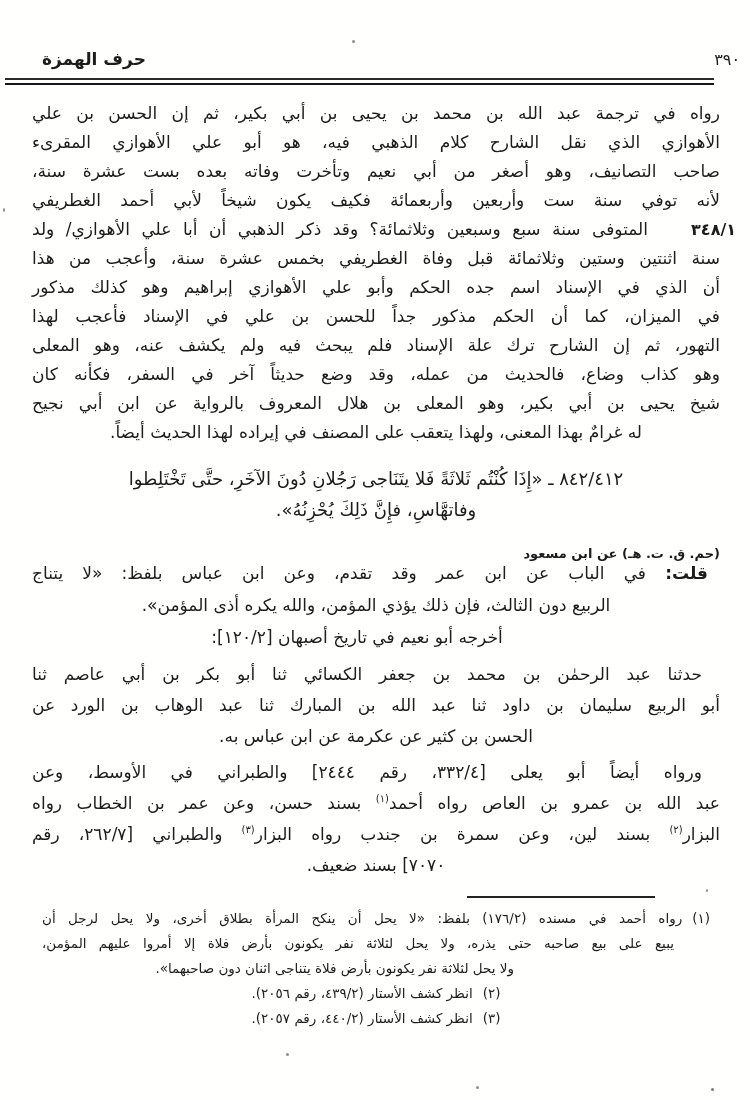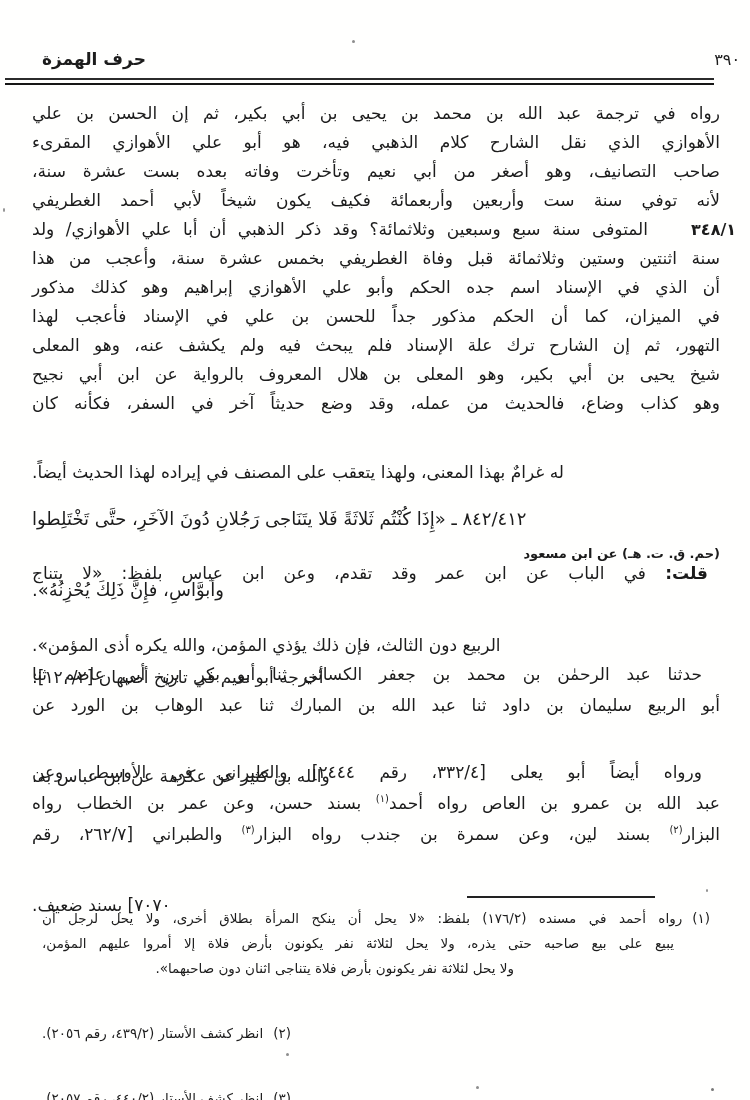--- a/index.html
+++ b/index.html
@@ -16,21 +16,21 @@
   
   .header{position:absolute;top:49px;left:42px;right:10px;display:flex;justify-content:space-between;align-items:flex-end;}
   .page-num{font-size:16px;font-weight:normal;letter-spacing:1px;}
   .section-title{font-size:17px;font-weight:bold;}
   .rule{position:absolute;top:78px;left:5px;right:36px;height:3px;
         border-top:2px solid #2b2b2b;border-bottom:2px solid #161616;}
   
   .block{position:absolute;left:32px;right:30px;}
   .bl{line-height:29px;font-size:17px;}
   .jl{text-align:justify;text-align-last:justify;}
-  .sl{text-align:left;margin-top:40px;}           
+  .sl{text-align:center;}           
   .rel{position:relative;}
   .margin-ref{
     position:absolute;right:-16px;top:0;
     font-size:16px;font-weight:bold;letter-spacing:1px;
     white-space:nowrap;
   }
   .l5-text{display:block;padding-right:72px;}
   .para1{top:99px;}
   .hadith{top:463px;font-weight:normal;}
   .hadith .bl{line-height:31px;font-size:18px;}
@@ -81,45 +81,45 @@
     <div class="bl jl">صاحب التصانيف، وهو أصغر من أبي نعيم وتأخرت وفاته بعده بست عشرة سنة،</div>
     <div class="bl jl">لأنه توفي سنة ست وأربعين وأربعمائة فكيف يكون شيخاً لأبي أحمد الغطريفي</div>
     <div class="bl rel">
         <span class="margin-ref">٣٤٨/١</span>
         <span class="l5-text jl">المتوفى سنة سبع وسبعين وثلاثمائة؟ وقد ذكر الذهبي أن أبا علي الأهوازي/ ولد</span>
       </div>
     <div class="bl jl">سنة اثنتين وستين وثلاثمائة قبل وفاة الغطريفي بخمس عشرة سنة، وأعجب من هذا</div>
     <div class="bl jl">أن الذي في الإسناد اسم جده الحكم وأبو علي الأهوازي إبراهيم وهو كذلك مذكور</div>
     <div class="bl jl">في الميزان، كما أن الحكم مذكور جداً للحسن بن علي في الإسناد فأعجب لهذا</div>
     <div class="bl jl">التهور، ثم إن الشارح ترك علة الإسناد فلم يبحث فيه ولم يكشف عنه، وهو المعلى</div>
+    <div class="bl jl">وهو كذاب وضاع، فالحديث من عمله، وقد وضع حديثاً آخر في السفر، فكأنه كان</div>
     <div class="bl jl">شيخ يحيى بن أبي بكير، وهو المعلى بن هلال المعروف بالرواية عن ابن أبي نجيح</div>
-    <div class="bl jl">وهو كذاب وضاع، فالحديث من عمله، وقد وضع حديثاً آخر في السفر، فكأنه كان</div>
     <div class="bl sl">له غرامٌ بهذا المعنى، ولهذا يتعقب على المصنف في إيراده لهذا الحديث أيضاً.</div>
   </div>
 
   <div class="block hadith">
     <div class="bl sl"><span>٨٤٢/٤١٢</span><span> ـ «إِذَا كُنْتُم ثَلاثَةً فَلا يتَنَاجى رَجُلانِ دُونَ الآخَرِ، حتَّى تَخْتَلِطوا</span></div>
-    <div class="bl sl">وأبوَّاسِ، فإِنَّ ذَلِكَ يُحْزِنُهُ».</div>
+    <div class="bl sl">وفاتهَّاسِ، فإِنَّ ذَلِكَ يُحْزِنُهُ».</div>
   </div>
 
   <div class="block attr">(حم. ق. ت. هـ) عن ابن مسعود</div>
 
   <div class="block qultu">
     <div class="bl jl ind12"><span class="qlabel">قلت:</span><span> في الباب عن ابن عمر وقد تقدم، وعن ابن عباس بلفظ: «لا يتناج</span></div>
     <div class="bl sl">الربيع دون الثالث، فإن ذلك يؤذي المؤمن، والله يكره أذى المؤمن».</div>
   </div>
 
   <div class="block takhrij">
     <div class="bl sl ind38">أخرجه أبو نعيم في تاريخ أصبهان [١٢٠/٢]:</div>
   </div>
 
   <div class="block isnad">
     <div class="bl jl ind18">حدثنا عبد الرحمٰن بن محمد بن جعفر الكسائي ثنا أبو بكر بن أبي عاصم ثنا</div>
     <div class="bl jl">أبو الربيع سليمان بن داود ثنا عبد الله بن المبارك ثنا عبد الوهاب بن الورد عن</div>
-    <div class="bl sl">والله بن كثير عن عكرمة عن ابن عباس به.</div>
+    <div class="bl sl">الحسن بن كثير عن عكرمة عن ابن عباس به.</div>
   </div>
 
   <div class="block final">
     <div class="bl jl ind18">ورواه أيضاً أبو يعلى [٣٣٢/٤، رقم ٢٤٤٤] والطبراني في الأوسط، وعن</div>
     <div class="bl jl"><span>عبد الله بن عمرو بن العاص رواه أحمد</span><sup>(١)</sup><span> بسند حسن، وعن عمر بن الخطاب رواه</span></div>
     <div class="bl jl"><span>البزار</span><sup>(٢)</sup><span> بسند لين، وعن سمرة بن جندب رواه البزار</span><sup>(٣)</sup><span> والطبراني [٢٦٢/٧، رقم</span></div>
     <div class="bl sl">٧٠٧٠] بسند ضعيف.</div>
   </div>
 
   <div class="fn-divider"></div>

